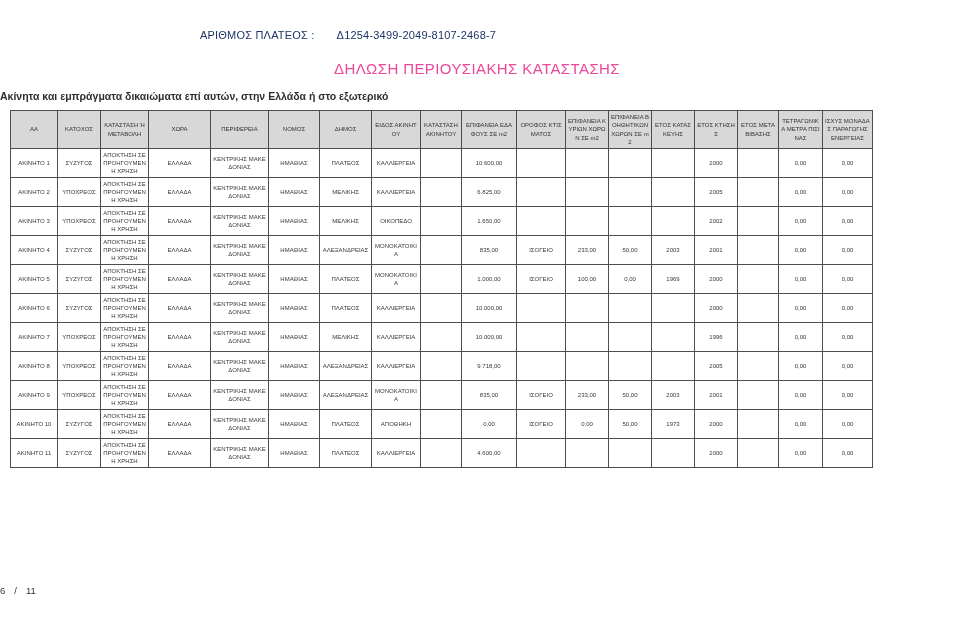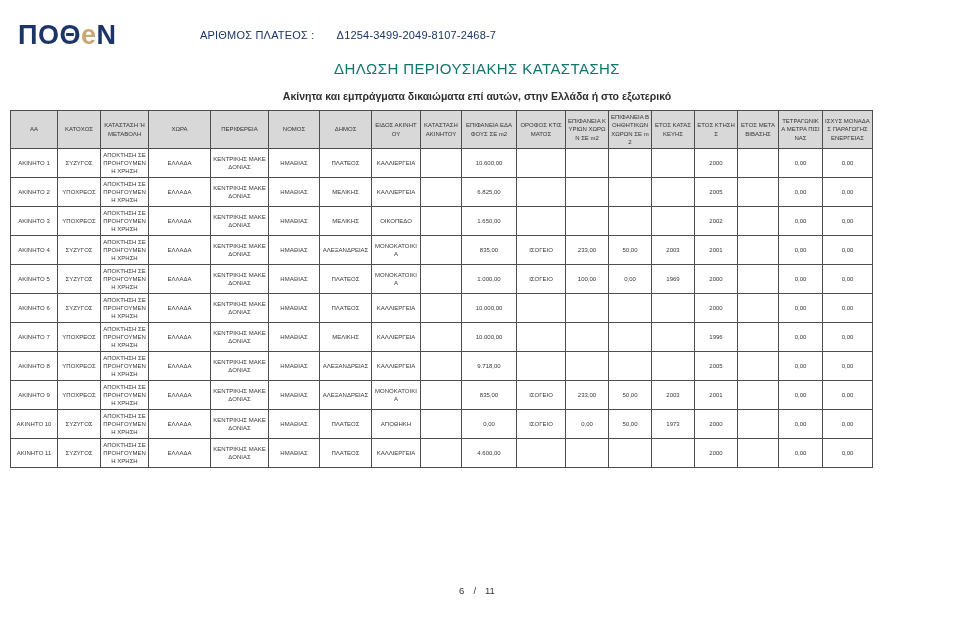--- a/index.html
+++ b/index.html
@@ -11,24 +11,24 @@
     position:absolute;left:18px;top:22px;font-size:27px;font-weight:700;
     letter-spacing:.5px;color:#1c3566;line-height:1;
   }
   .logo .gold{color:#c9a876;}
   .decl{
     position:absolute;left:200px;top:29px;font-size:11px;color:#1c3566;letter-spacing:.2px;
   }
   .decl .num{margin-left:22px;}
   .title{
     position:absolute;left:0;top:60px;width:954px;text-align:center;
-    font-size:15px;color:#0f766e;letter-spacing:.4px;
+    font-size:15px;color:#ec4899;letter-spacing:.4px;
   }
   .subtitle{
-    position:absolute;left:0;top:90px;width:954px;text-align:center;
+    position:absolute;left:0;top:90px;width:954px;
     font-size:10.5px;font-weight:700;color:#2e2e2e;
   }
   table.assets{
     position:absolute;left:10px;top:110px;width:862px;
     border-collapse:collapse;table-layout:fixed;
   }
   table.assets th,table.assets td{
     border:1px solid #4d4d4d;overflow:hidden;word-break:break-all;
     vertical-align:middle;text-align:center;padding:1px 2px;box-sizing:border-box;
   }
@@ -36,33 +36,30 @@
     background:#d8d8d8;font-size:6px;font-weight:400;color:#333333;
     height:38px;line-height:1.35;
   }
   table.assets td{
     font-size:6px;color:#383838;height:29px;line-height:1.35;background:#ffffff;
   }
   td.right{text-align:right;padding-right:5px;}
   td.low{padding-top:8px;}
   td.high{padding-bottom:6px;}
   .footer{
-    position:absolute;left:0;top:585px;width:954px;text-align:center;
+    position:absolute;left:0;top:585px;width:954px;text-align:left;
     font-size:9.5px;color:#333333;
   }
   .footer .sep{margin:0 9px;}
 </style>
 </head>
 <body>
 
 <div class="page">
 
-  <div class="logo">
-    <span>ΠΟΘ</span><span class="gold">e</span><span>Ν</span>
-  </div>
 
   <div class="decl">
     <span>ΑΡΙΘΜΟΣ ΠΛΑΤΕΟΣ :</span><span class="num">Δ1254-3499-2049-8107-2468-7</span>
   </div>
 
   <div class="title">ΔΗΛΩΣΗ ΠΕΡΙΟΥΣΙΑΚΗΣ ΚΑΤΑΣΤΑΣΗΣ</div>
 
   <div class="subtitle">Ακίνητα και εμπράγματα δικαιώματα επί αυτών, στην Ελλάδα ή στο εξωτερικό</div>
 
   <table class="assets">

